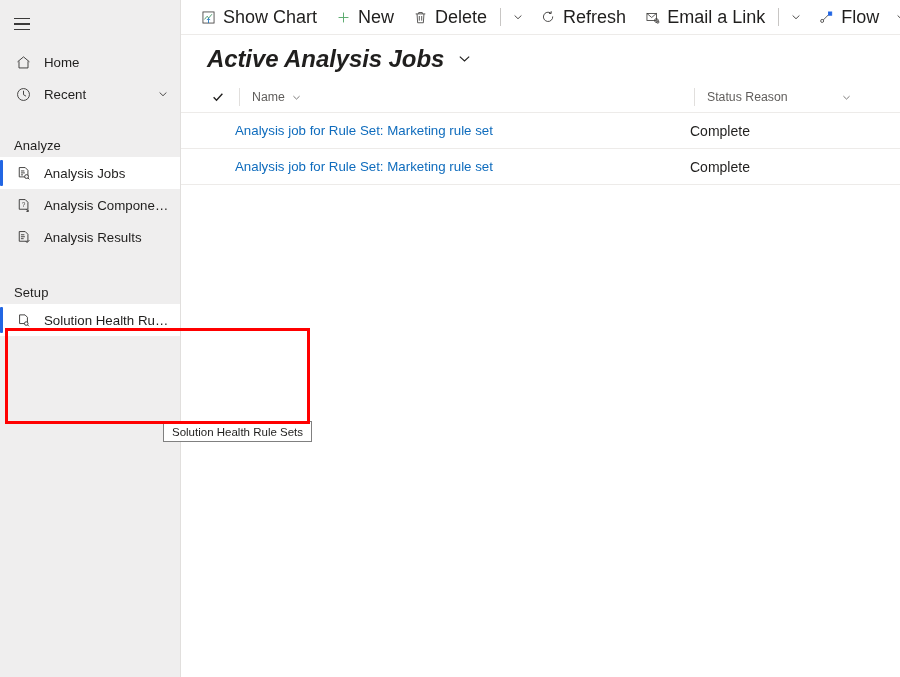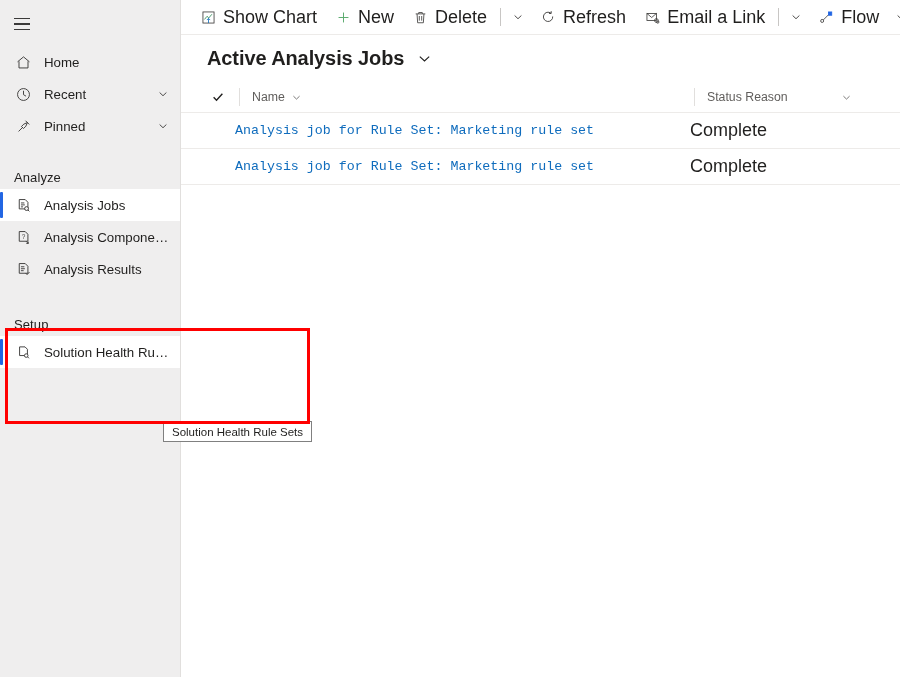--- a/index.html
+++ b/index.html
@@ -175,24 +175,25 @@
   }
 
   .page-title-row {
     height: 47px;
     flex: 0 0 47px;
     display: flex;
     align-items: center;
     padding-left: 26px;
   }
   .page-title {
-    font-size: 20px;
+    font-size: 24px;
     font-weight: bold;
     color: #201f1e;
     letter-spacing: -0.1px;
+    font-style: italic;
   }
   .title-chev {
     margin-left: 13px;
     display: inline-flex;
     align-items: center;
     color: #201f1e;
   }
 
   
   .grid { flex: 1 1 auto; display: flex; flex-direction: column; min-height: 0; }
@@ -245,26 +246,25 @@
   .row-name {
     flex: 0 0 455px;
     width: 455px;
     padding-left: 12px;
     font-size: 13.3px;
     color: #0f6cbd;
     cursor: pointer;
     white-space: nowrap;
     overflow: hidden;
     text-overflow: ellipsis;
-    font-family: Liberation Mono, monospace;
   }
   .row-status {
     flex: 1 1 auto;
     padding-left: 12px;
-    font-size: 18px;
+    font-size: 14px;
     color: #201f1e;
   }
   .grid-body-fill { flex: 1 1 auto; background: #ffffff; }
 </style>
 </head>
 <body>
 
 <div class="app">
 
   <div class="sidebar">
@@ -293,34 +293,20 @@
         </svg>
       </span>
       <span class="label">Recent</span>
       <span class="chev">
         <svg width="12" height="12" viewBox="0 0 16 16" fill="none" stroke="#3b3a39" stroke-width="1.2">
           <path d="M3.5 6 L8 10.3 L12.5 6"></path>
         </svg>
       </span>
     </div>
 
-    <div class="nav-item">
-      <span class="ico">
-        <svg width="17" height="17" viewBox="0 0 20 20" fill="none" stroke="#3b3a39" stroke-width="1.1">
-          <path d="M12.4 3.2 L16.8 7.6 M14.6 5.4 L10.4 7.2 L7.6 10 L10 12.4 L12.8 9.6 L14.6 5.4 Z"></path>
-          <path d="M9.2 10.8 L4.2 15.8"></path>
-        </svg>
-      </span>
-      <span class="label">Pinned</span>
-      <span class="chev">
-        <svg width="12" height="12" viewBox="0 0 16 16" fill="none" stroke="#3b3a39" stroke-width="1.2">
-          <path d="M3.5 6 L8 10.3 L12.5 6"></path>
-        </svg>
-      </span>
-    </div>
 
     <div class="group-header analyze">Analyze</div>
 
     <div class="nav-item selected">
       <span class="ico">
         <svg width="17" height="17" viewBox="0 0 20 20" fill="none" stroke="#3b3a39" stroke-width="1.1">
           <path d="M5 3 H12 L15.2 6.2 V14 H5 Z"></path>
           <path d="M7 7 H11 M7 9.3 H11.6 M7 11.6 H9.5"></path>
           <circle cx="13.6" cy="13.6" r="2.3" fill="#efeeee"></circle>
           <path d="M15.3 15.3 L16.9 16.9"></path>

